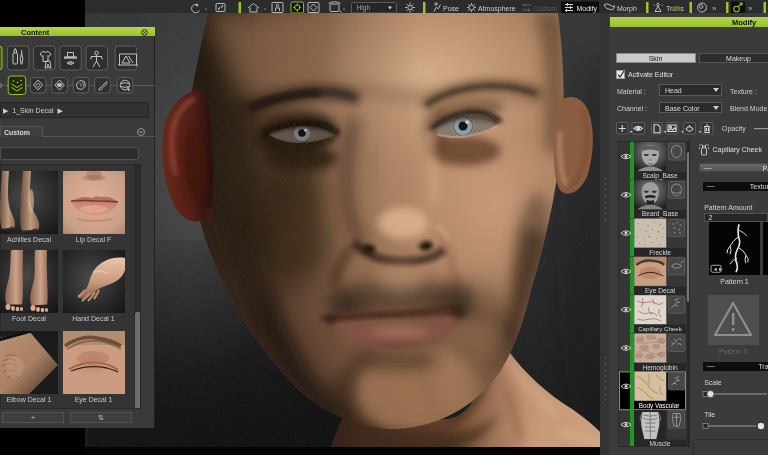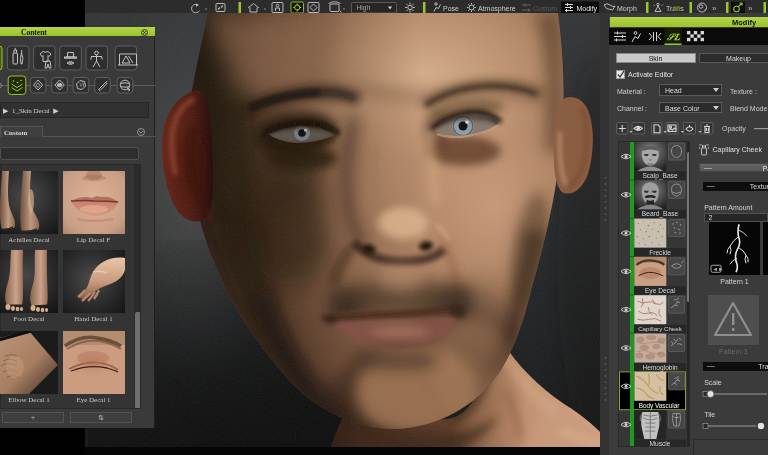--- a/index.html
+++ b/index.html
@@ -312,21 +312,21 @@
       <rect x="85" y="13" width="525" height="434" fill="transparent" filter="url(#grain)" opacity="0.5"></rect>
     </svg>
   </div>
 
   <div class="abs" style="left:0;top:447px;width:610px;height:8px;background:#050505;"></div>
 
   <div class="abs" style="left:0;top:0;width:85px;height:27px;background:#010101;"></div>
   <div class="abs" style="left:0;top:428px;width:85px;height:27px;background:#010101;"></div>
   <div class="abs" style="left:85px;top:428px;width:3px;height:19px;background:#1c1c1c;"></div>
 
-  <div class="abs" id="contentPanel" style="left:0;top:27px;width:155px;height:401px;background:#3a3a3a;border-right:1px solid #1f1f1f;font-family:Liberation Serif, serif;">
+  <div class="abs" id="contentPanel" style="left:0;top:27px;width:155px;height:401px;background:#3a3a3a;border-right:1px solid #1f1f1f;">
 
     <div class="abs" style="left:0;top:0;width:155px;height:9px;background:linear-gradient(#b5d44a,#9ac32c);">
       <div class="abs" style="left:21px;top:0.5px;font-size:7.5px;font-weight:bold;color:#111;">Content</div>
       <svg class="abs" style="left:141px;top:1.5px;" width="7" height="7">
           <circle cx="3.5" cy="3.5" r="3" fill="none" stroke="#222" stroke-width="0.8"></circle>
           <path d="M2 2 L5 5 M5 2 L2 5" stroke="#222" stroke-width="0.8"></path>
         </svg>
     </div>
 
     <svg class="abs" style="left:0;top:17px;" width="155" height="52" viewBox="0 0 155 52">
@@ -557,43 +557,20 @@
     <div class="abs" style="left:70px;top:385px;width:62px;height:11px;border:1px solid #525252;background:#3e3e3e;text-align:center;color:#bdbdbd;font-size:7px;line-height:10px;">⇅</div>
   </div>
 
   <div class="abs" id="splitter" style="left:600px;top:13px;width:9px;height:442px;background:#333;"></div>
   <div class="abs" id="modifyPanel" style="left:609px;top:13px;width:159px;height:442px;background:#3b3b3b;">
 
     <div class="abs" style="left:1px;top:4px;width:158px;height:9.5px;background:linear-gradient(#b5d44a,#9ac32c);">
       <div class="abs" style="left:122px;top:1px;font-size:7.5px;font-weight:bold;color:#111;">Modify</div>
     </div>
 
-    <div class="abs" style="left:0px;top:14.5px;width:159px;height:17px;background:#0a0a0a;">
-      <svg width="159" height="17" viewBox="0 0 159 17">
-        <g fill="none" stroke="#d5d5d5" stroke-width="1">
-          <path d="M 5 5 h 12 M 5 8.5 h 12 M 5 12 h 12 M 8.5 3.5 v 3 M 13.5 7 v 3 M 7.5 10.5 v 3"></path>
-          <circle cx="26.5" cy="5" r="1.4"></circle>
-            <path d="M 23 14 l 3 -5.5 l 3 2 l 2.5 -5"></path>
-          <path d="M 40 5 l 3 3.5 l -3 3.5 M 52 5 l -3 3.5 l 3 3.5 M 44.5 4 v 9 M 47.5 4 v 9"></path>
-        </g>
-        <rect x="55.5" y="0" width="17" height="17" fill="#181c06"></rect>
-        <rect x="55.5" y="15.5" width="17" height="1.5" fill="#9ac32c"></rect>
-        <text x="58" y="12" font-size="9" font-style="italic" font-weight="bold" fill="#9ecb33" font-family="Liberation Serif">𝒮𝑳</text>
-        <g fill="#d5d5d5">
-          <rect x="78" y="3" width="3.4" height="3.4"></rect>
-            <rect x="84.8" y="3" width="3.4" height="3.4"></rect>
-            <rect x="91.6" y="3" width="3.4" height="3.4"></rect>
-          <rect x="81.4" y="6.4" width="3.4" height="3.4"></rect>
-            <rect x="88.2" y="6.4" width="3.4" height="3.4"></rect>
-          <rect x="78" y="9.8" width="3.4" height="3.4"></rect>
-            <rect x="84.8" y="9.8" width="3.4" height="3.4"></rect>
-            <rect x="91.6" y="9.8" width="3.4" height="3.4"></rect>
-        </g>
-      </svg>
-    </div>
 
     <div class="abs" style="left:6.5px;top:40px;width:80px;height:10px;background:#c9c9c9;border:1px solid #888;text-align:center;font-size:7px;color:#111;line-height:9px;">Skin</div>
     <div class="abs" style="left:89.5px;top:40px;width:80px;height:10px;background:#2d2d2d;border:1px solid #565656;text-align:center;font-size:7px;color:#ddd;line-height:9px;">Makeup</div>
 
     <svg class="abs" style="left:7px;top:57px;" width="9" height="9">
         <rect x="0.5" y="0.5" width="8" height="8" fill="#e8e8e8" stroke="#999"></rect>
         <path d="M 2 4.5 l 2 2.5 l 4 -6" stroke="#222" stroke-width="1.2" fill="none"></path>
       </svg>
     <div class="abs" style="left:19px;top:58px;font-size:7px;color:#e2e2e2;">Activate Editor</div>
 

